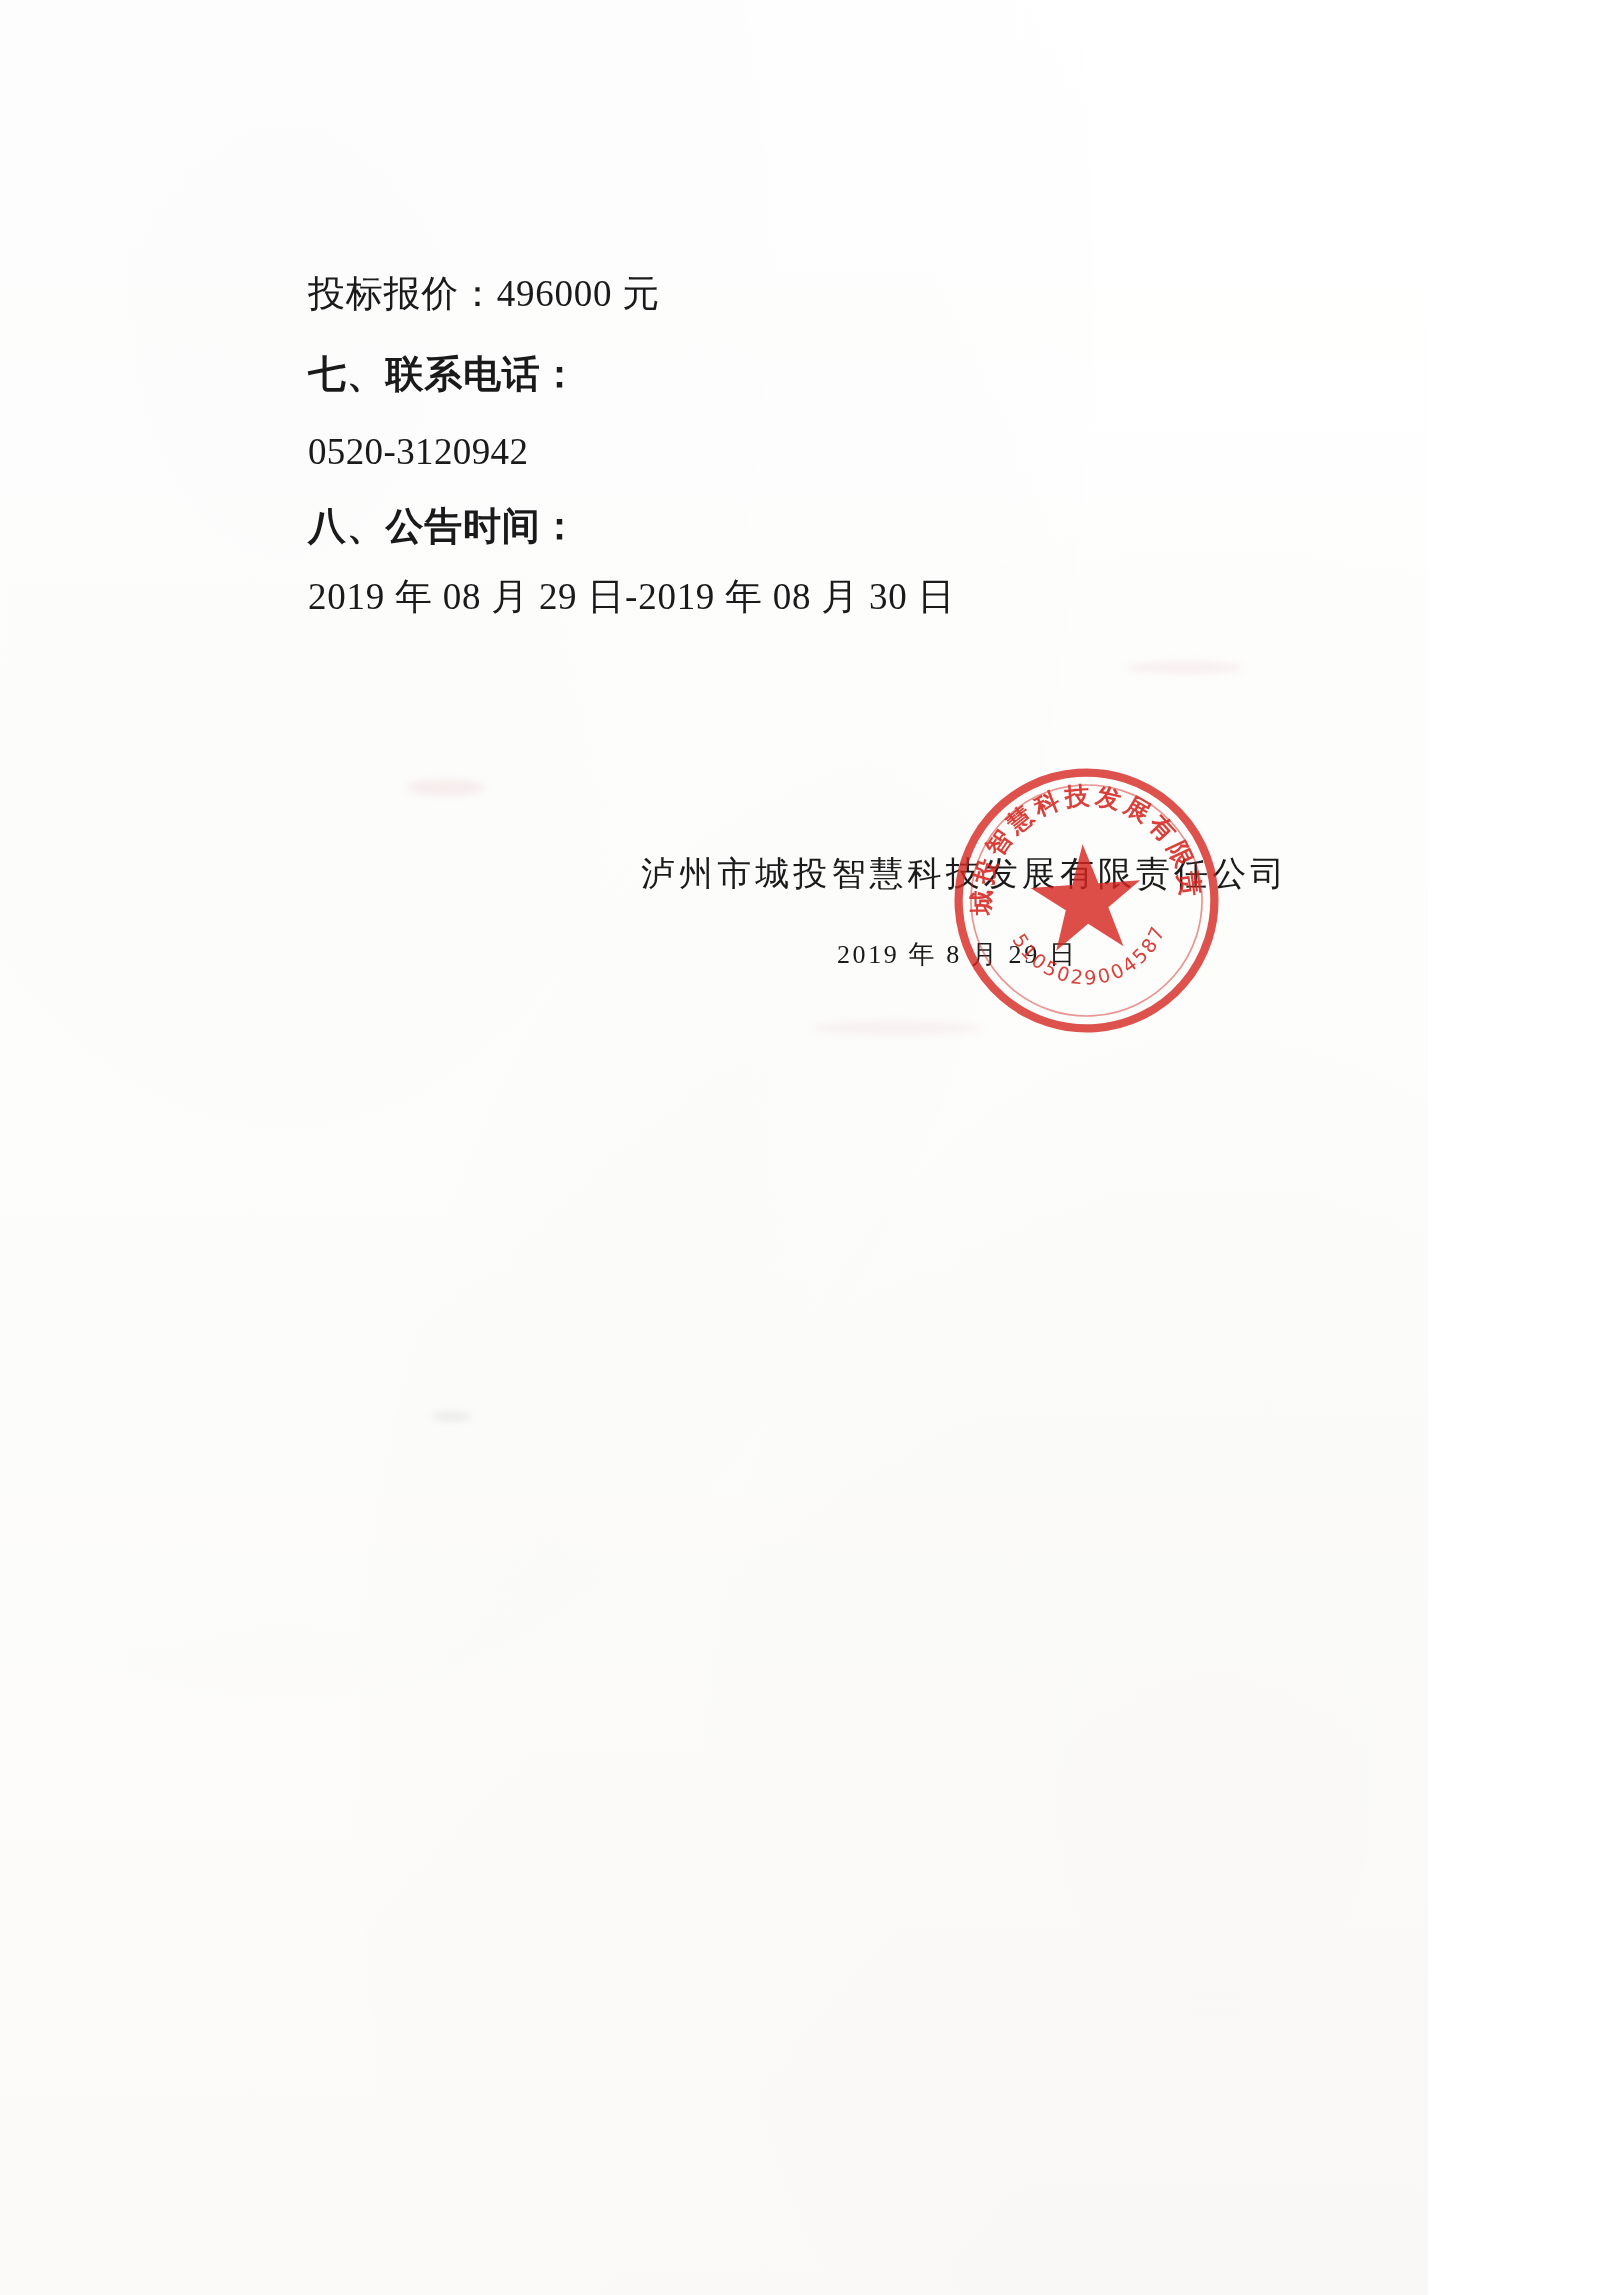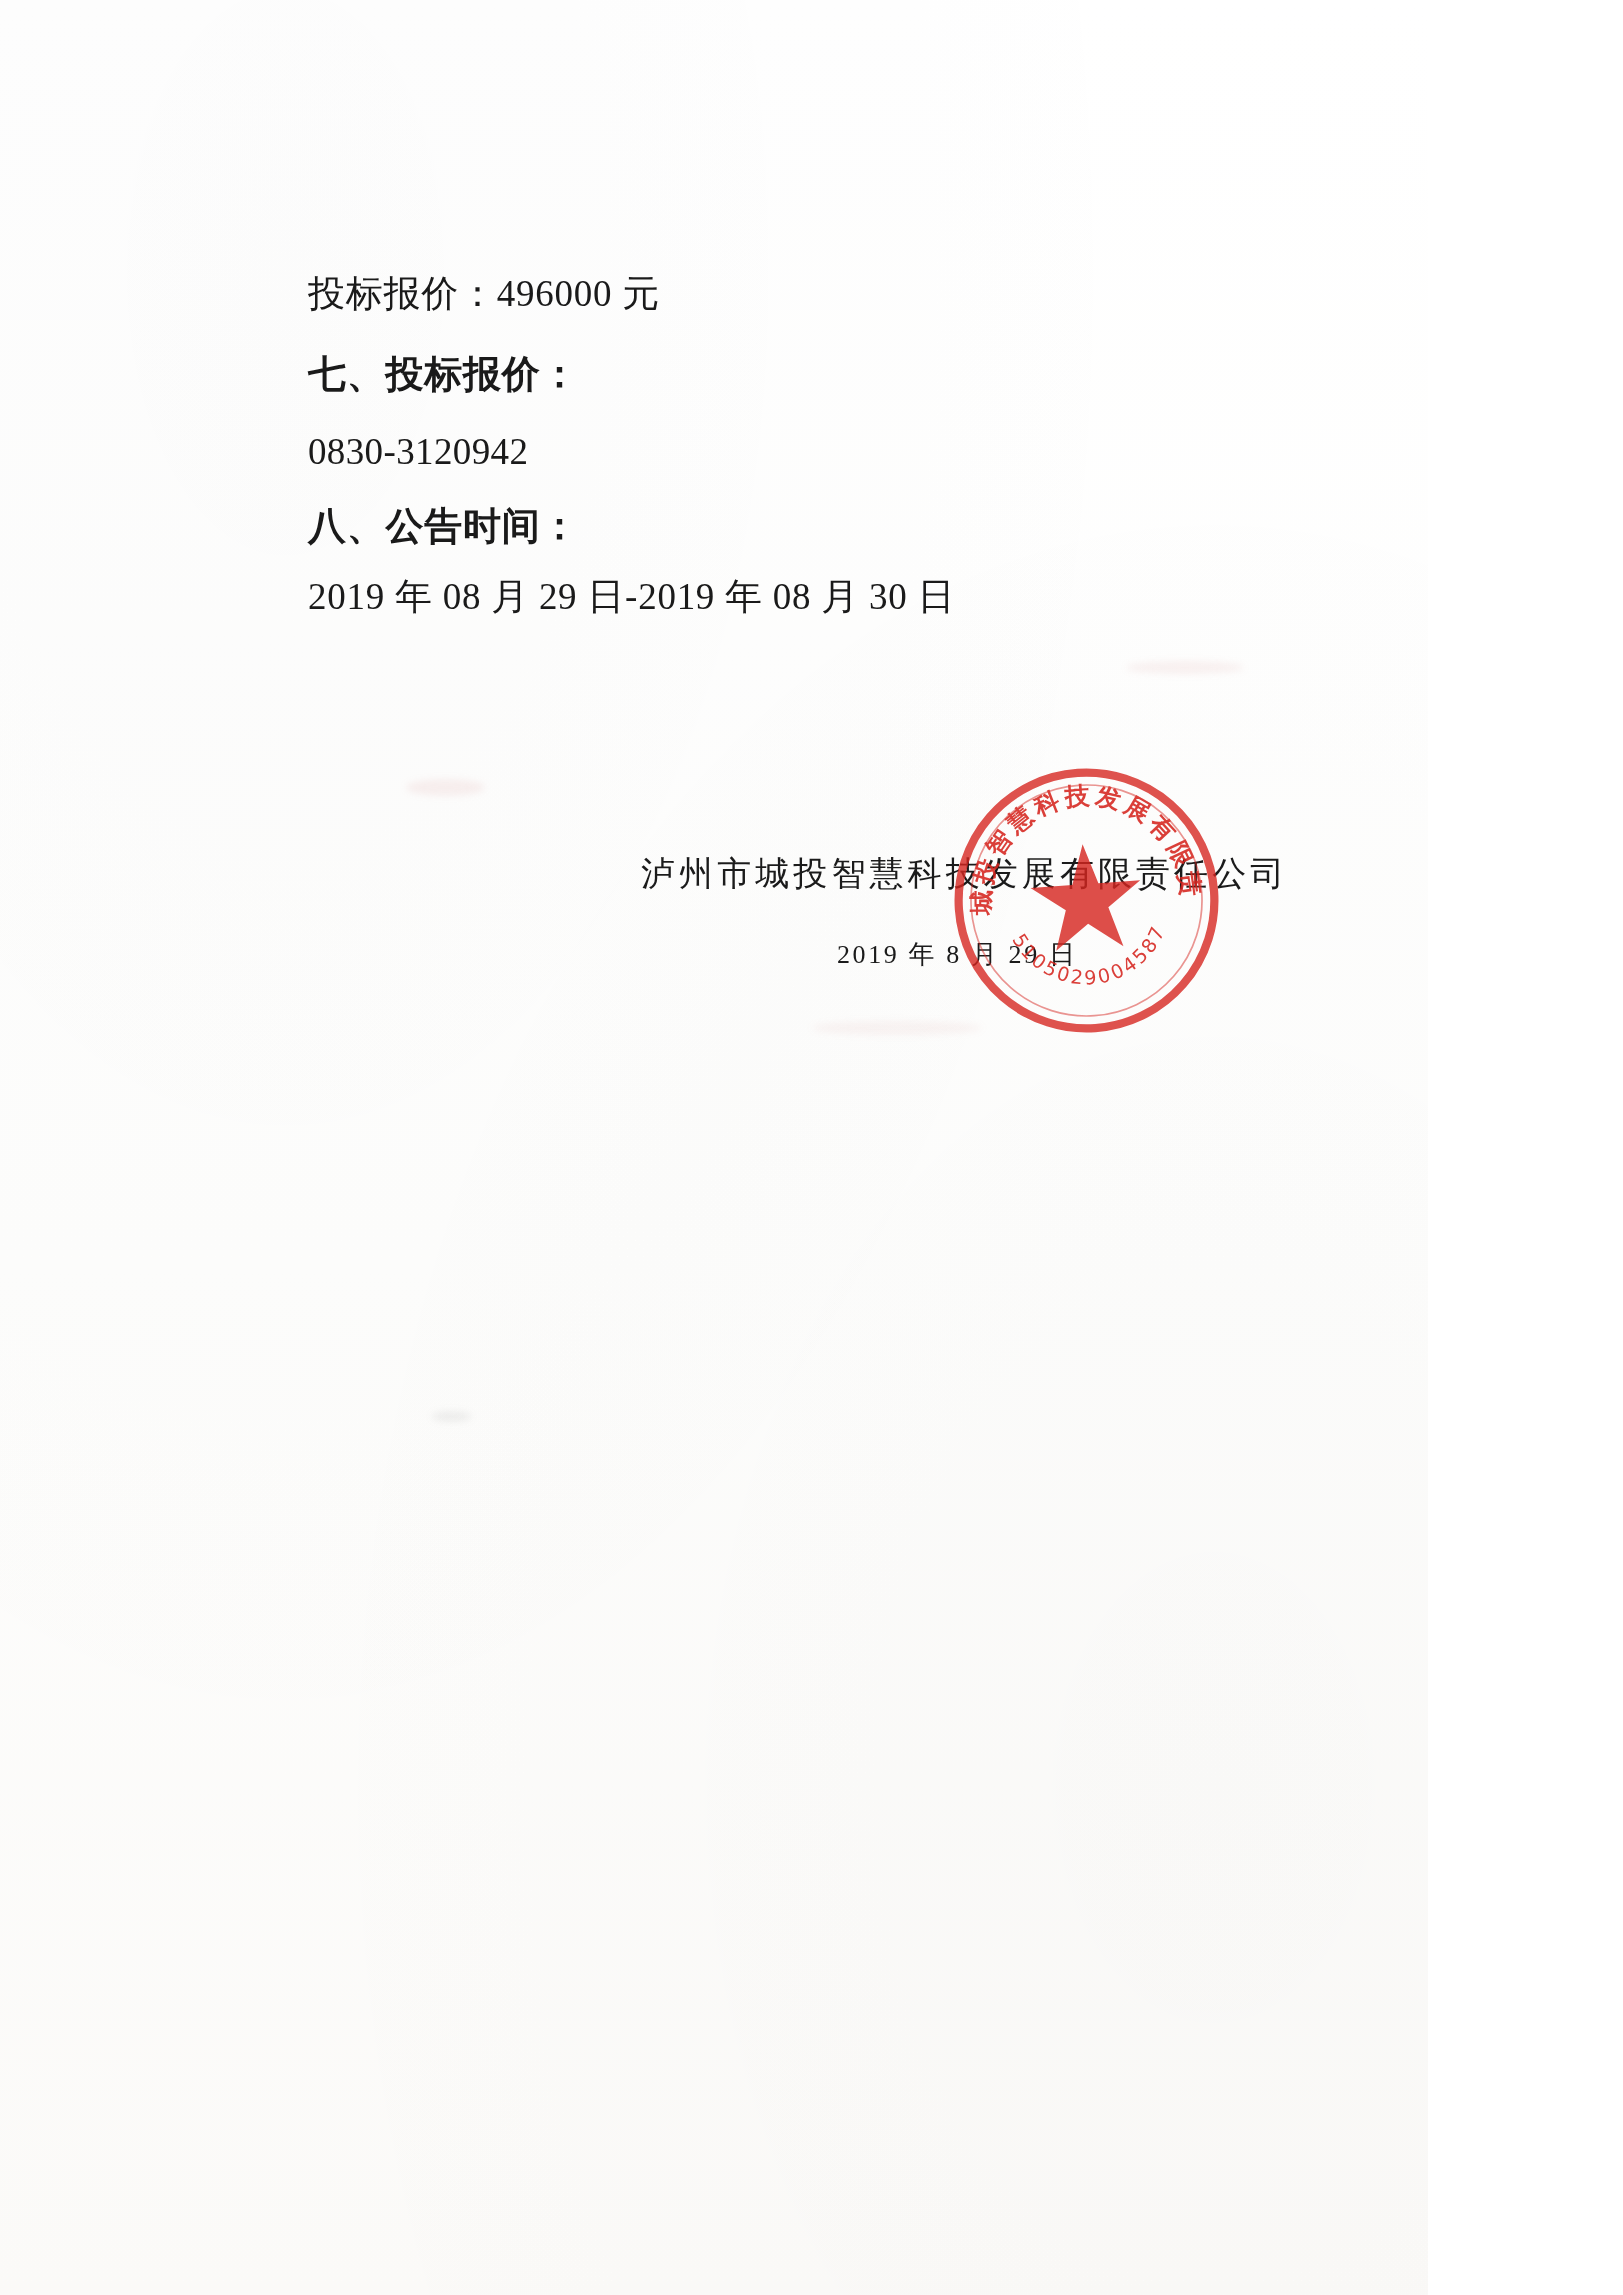--- a/index.html
+++ b/index.html
@@ -111,23 +111,23 @@
   <div class="smudge a"></div>
   <div class="smudge b"></div>
   <div class="smudge c"></div>
   <div class="smudge d"></div>
   <div class="smudge e"></div>
 
   <div class="content">
     <div class="line line-regular sp-price">投标报价：496000 元</div>
 
 
-    <div class="line line-bold sp-phone-label">七、投标报价：</div>
+    <div class="line line-bold sp-phone-label">七、联系电话：</div>
 
-    <div class="line line-regular sp-phone-value">0830-3120942</div>
+    <div class="line line-regular sp-phone-value">0520-3120942</div>
 
     <div class="line line-bold sp-notice-label">八、公告时间：</div>
 
     <div class="line line-regular sp-notice-value">2019 年 08 月 29 日-2019 年 08 月 30 日</div>
   </div>
 
   <div class="signature-block">
     <div class="sig-company">泸州市城投智慧科技发展有限责任公司</div>
     <div class="sig-date">2019 年 8 月 29 日</div>
   </div>

